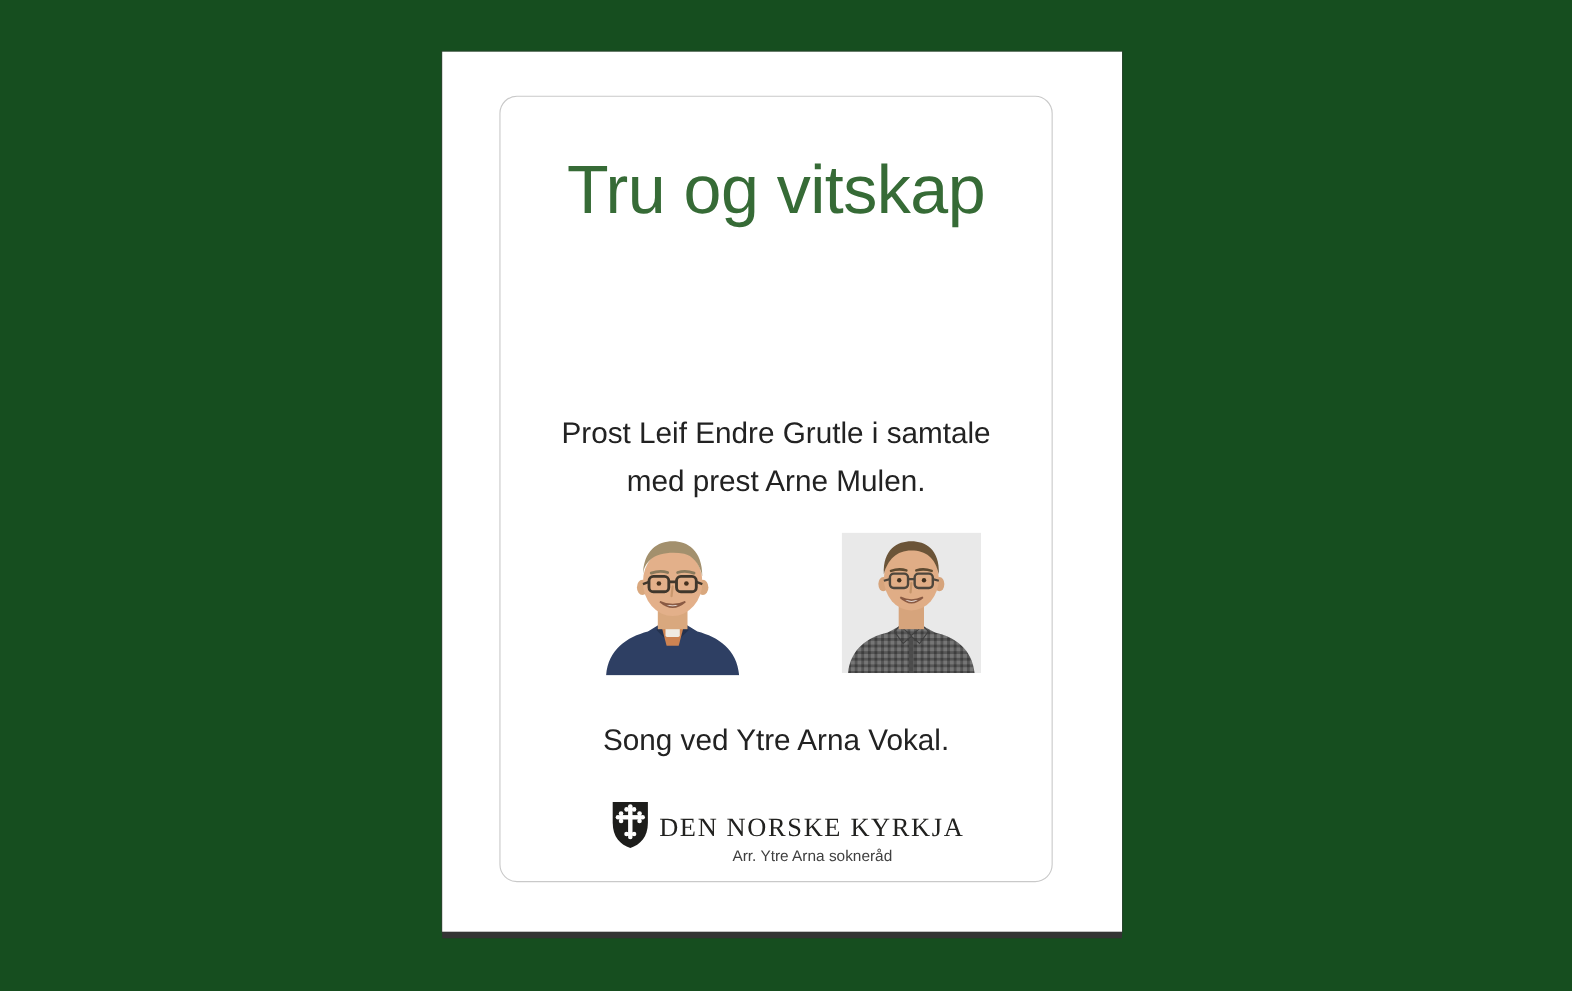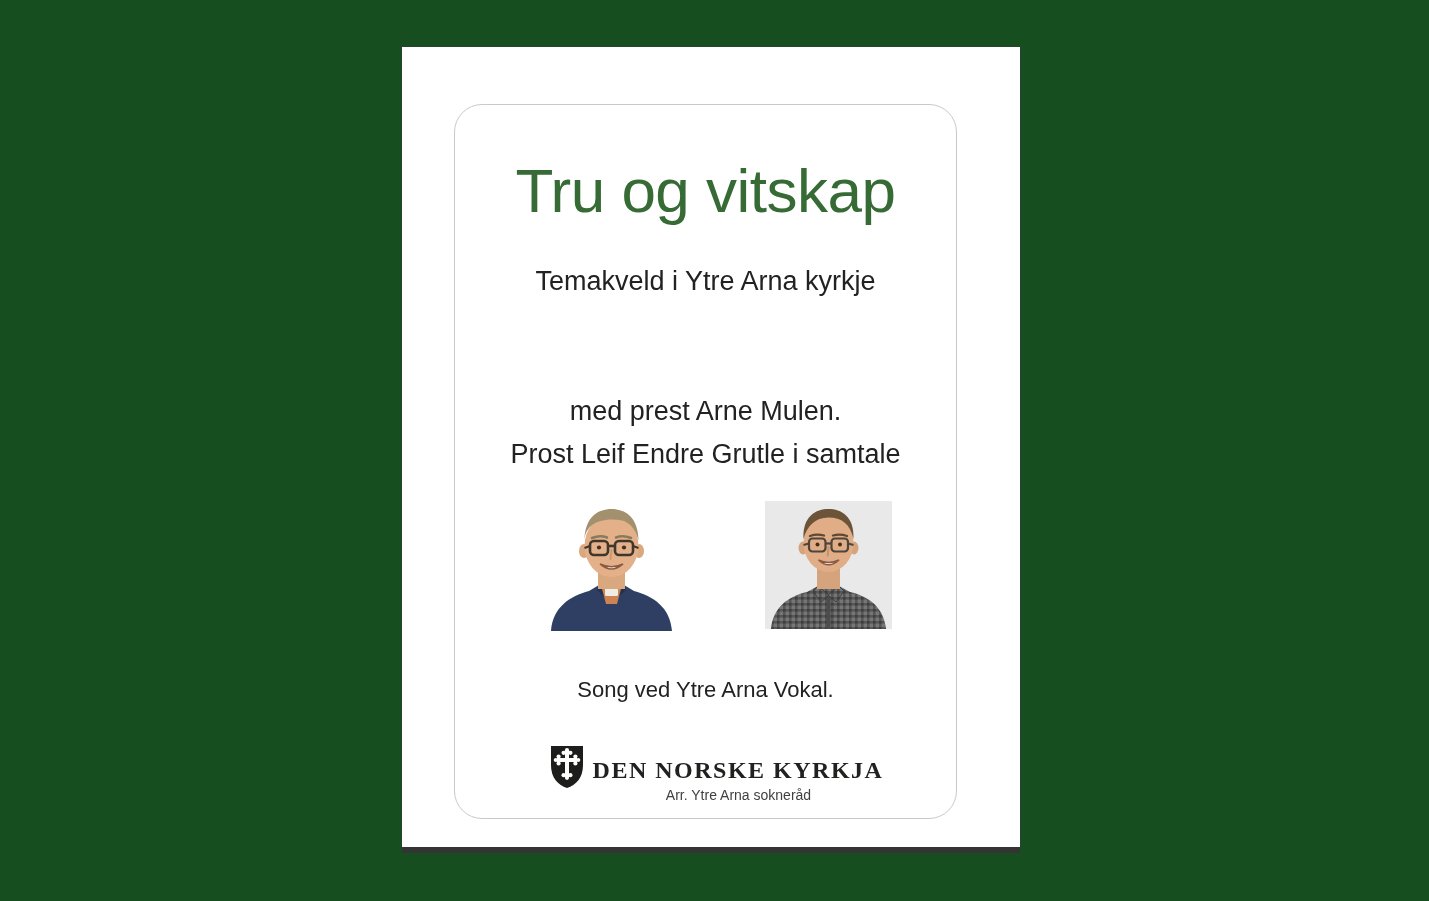--- a/index.html
+++ b/index.html
@@ -15,23 +15,22 @@
     left:402px;top:47px;
     width:618px;height:800px;
     background:#ffffff;
     box-shadow:0 6px 0 0 #343434, 0 0 0 1px rgba(60,60,60,0.45);
   }
   .card{
     position:absolute;
     left:52px;top:40px;
     width:501px;height:713px;
     border:1px solid #c9c9c9;
-    border-radius:28px;
+    border-radius:16px;
     background:#ffffff;
-    margin-top:17px;
   }
   .center-abs{position:absolute;left:0;right:0;text-align:center;}
   .poster-title{
     top:50px;
     font-size:62px;
     font-weight:500;
     letter-spacing:-0.5px;
     color:#366b36;
   }
   .event-block{
@@ -47,38 +46,38 @@
     line-height:43px;
     font-weight:500;
     color:#222222;
   }
   .photo{position:absolute;top:396px;overflow:hidden;}
   .photo-left{left:88px;width:137px;height:130px;}
   .photo-right{left:310px;width:127px;height:128px;}
   .photo svg{display:block;width:100%;height:100%;}
   .song-line{
     top:572px;
-    font-size:22px;
+    font-size:27px;
     line-height:26px;
     font-weight:500;
     color:#222222;
   }
   .logo-row{
     position:absolute;
     top:640px;left:0;right:0;
     display:flex;
     justify-content:center;
     align-items:center;
     gap:9px;
     transform:translateX(11px);
   }
   .shield{width:34px;height:44px;flex:0 0 auto;}
   .org-name{
     font-family:"Liberation Serif",serif;
-    font-weight:700;
+    font-weight:400;
     font-size:24px;
     letter-spacing:1.5px;
     color:#21211f;
     white-space:nowrap;
     padding-top:6px;
   }
   .arranger-line{
     top:682px;
     font-size:14px;
     font-weight:500;
@@ -89,26 +88,25 @@
 </head>
 <body>
 
 <div class="stage">
   <div class="page">
     <div class="card">
 
       <div class="center-abs poster-title">Tru og vitskap</div>
 
       <div class="center-abs event-block">
-        <div>Temakveld i Ytre Arna kyrkje</div>
       </div>
 
       <div class="center-abs speakers-block">
+        <div>Prost Leif Endre Grutle i samtale</div>
         <div>med prest Arne Mulen.</div>
-        <div>Prost Leif Endre Grutle i samtale</div>
       </div>
 
       <div class="photo photo-left">
         <svg viewBox="0 0 137 130" xmlns="http://www.w3.org/2000/svg">
           <rect x="0" y="0" width="137" height="130" fill="#ffffff"></rect>
 
           <path d="M8,130 C10,106 27,95 46,90 L56,84 L81,84 L91,90 C110,95 127,106 129,130 Z" fill="#2e3f63"></path>
           <path d="M56,84 L68,97 L81,84 L83,89 L68,103 L54,89 Z" fill="#24324f"></path>
 
           <path d="M58,84 L79,84 L74,103 L63,103 Z" fill="#cd8352"></path>

